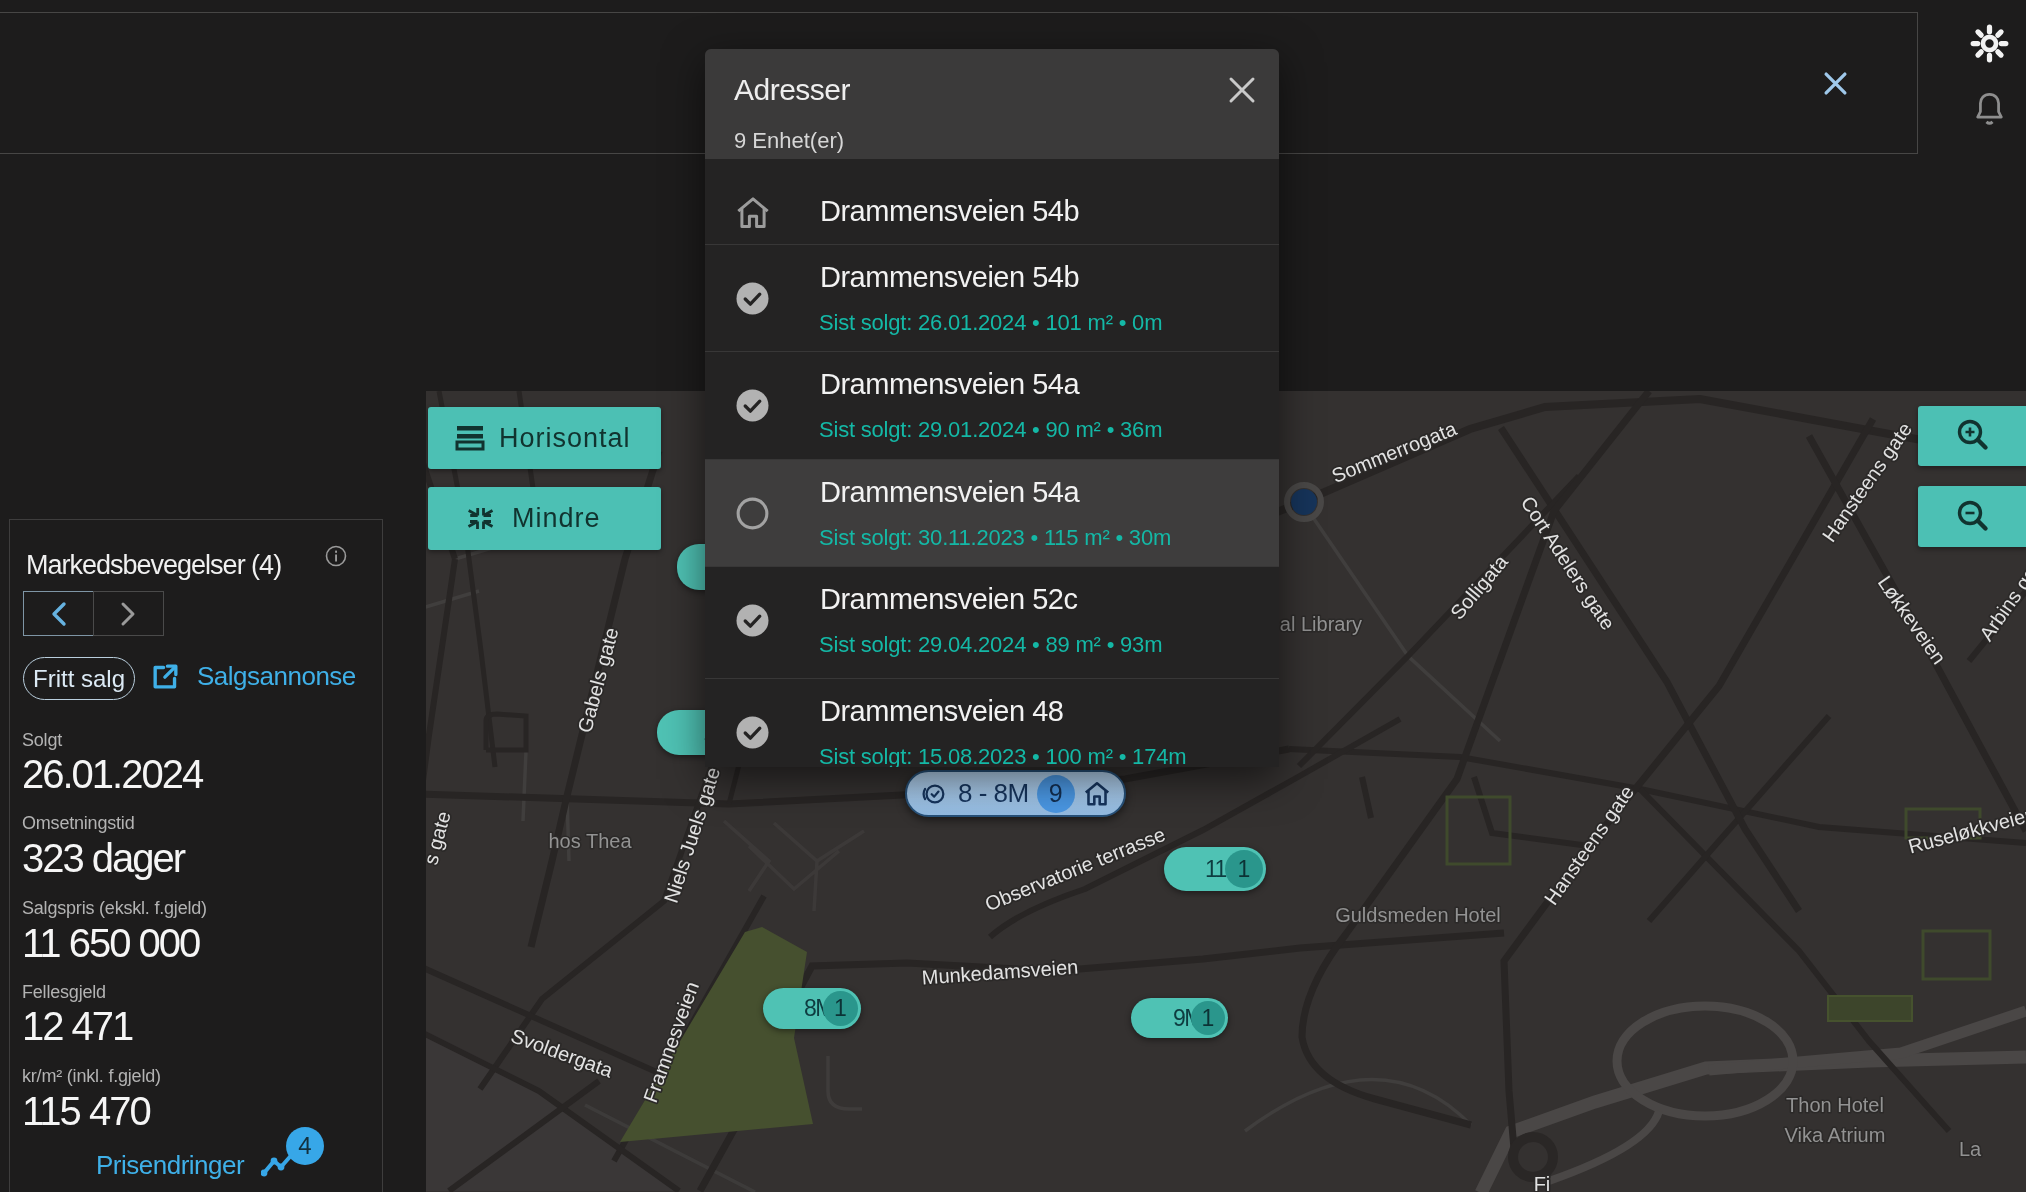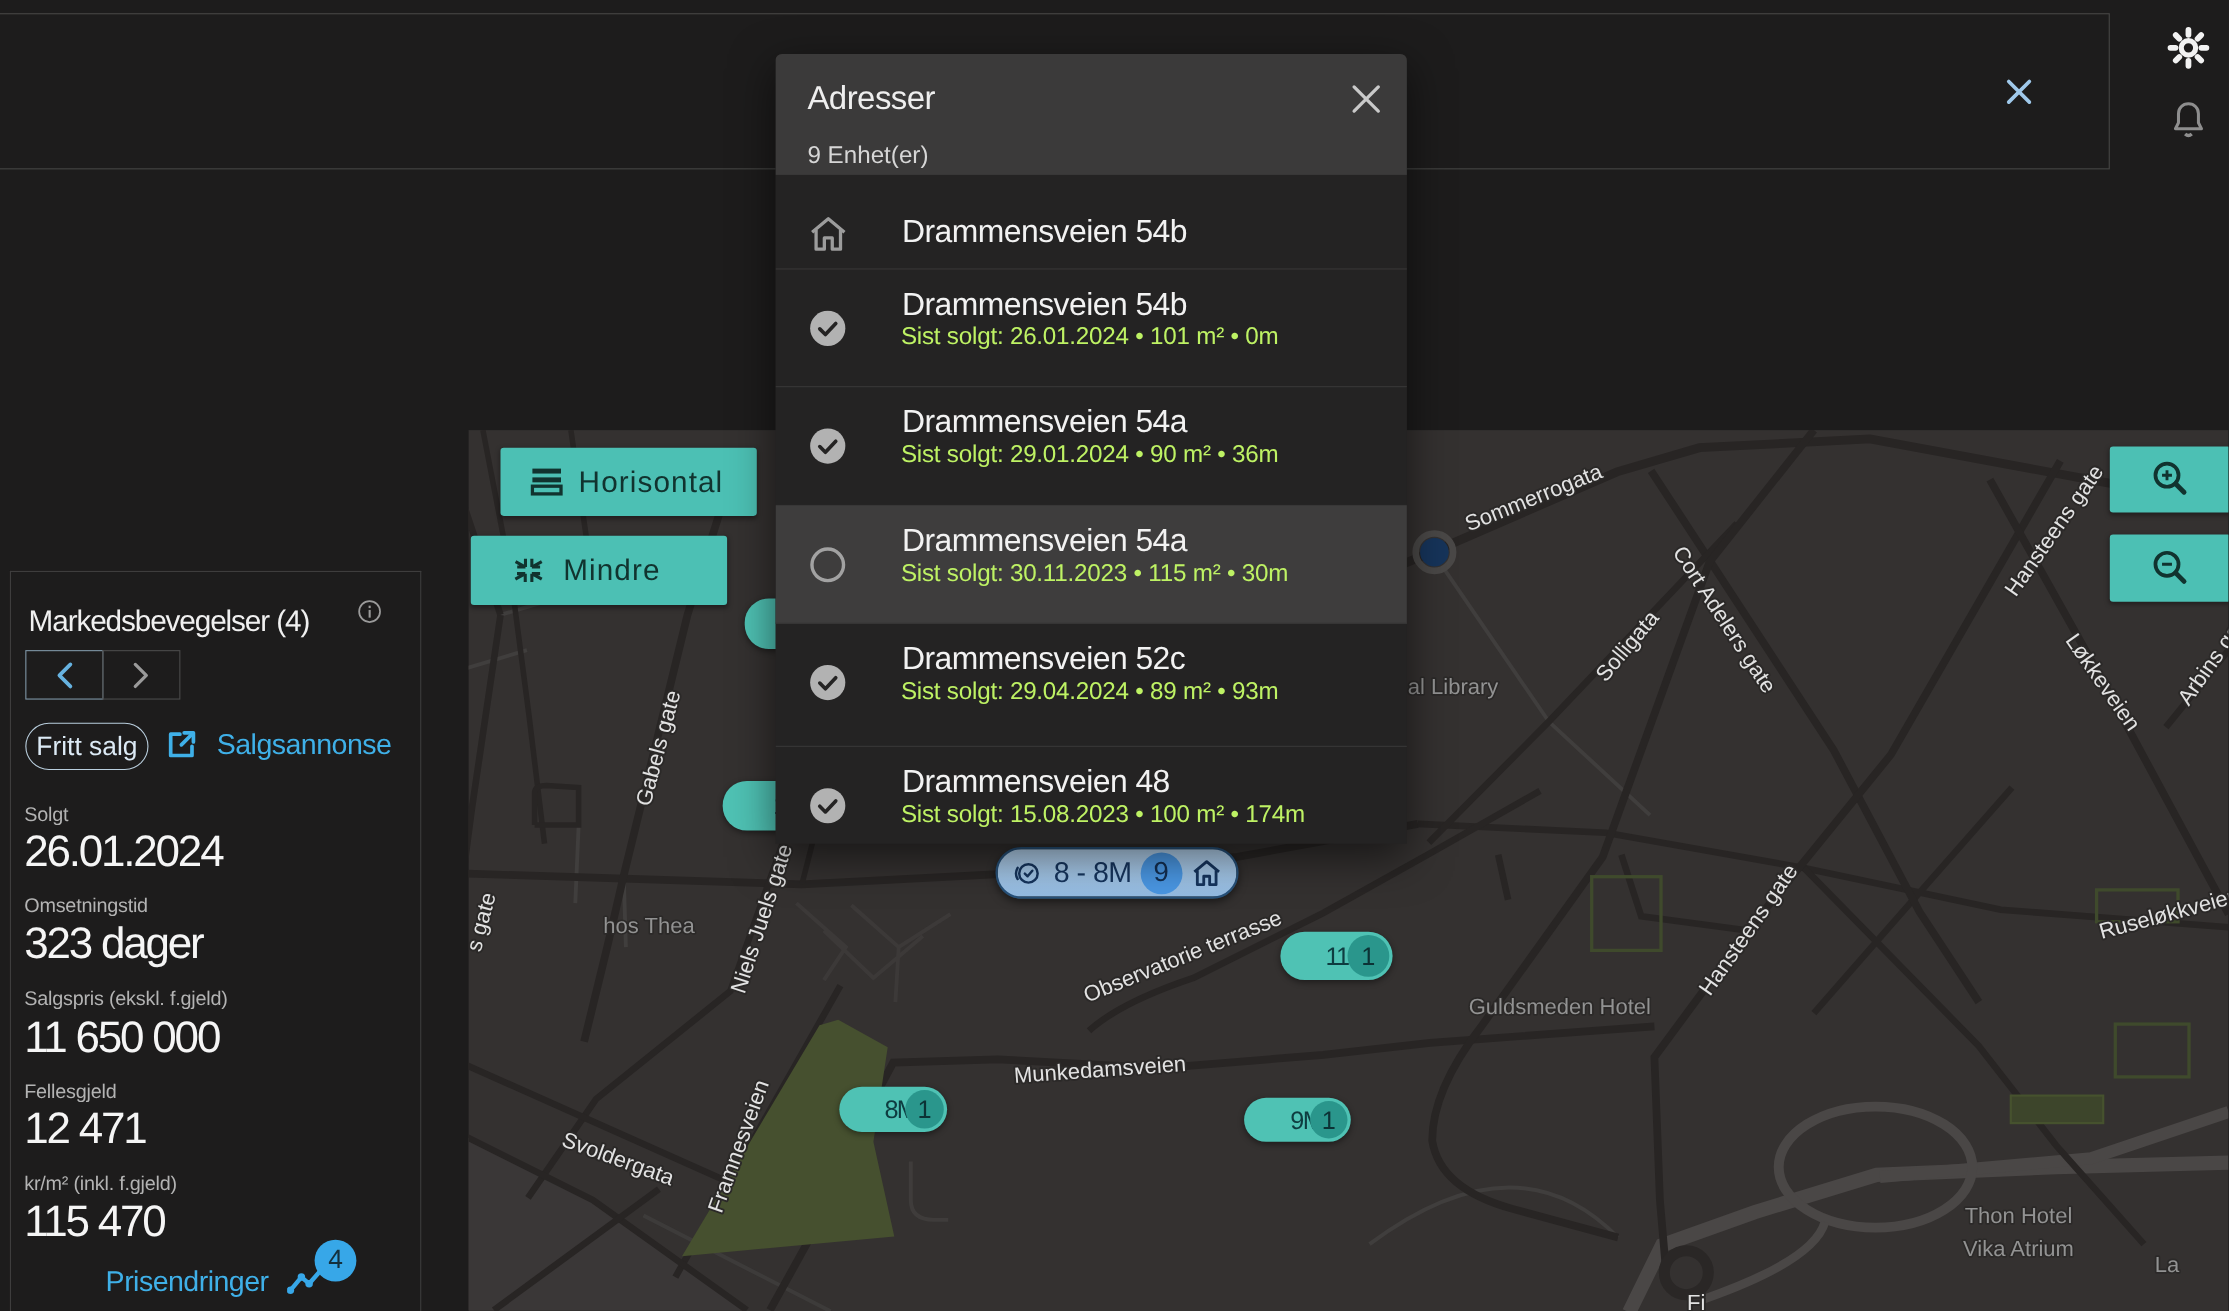--- a/index.html
+++ b/index.html
@@ -32,21 +32,21 @@
 
   
   #map { left:426px; top:391px; width:1600px; height:801px; background:#343130;
     overflow:hidden; }
   .mapbtn { background:#4cc0b4; color:#11332f; display:flex; align-items:center;
     justify-content:flex-start; gap:14px; font-size:27px; letter-spacing:1px; border-radius:3px;
     box-shadow:0 2px 5px rgba(0,0,0,.4); }
   #btn-hor { padding-left:27px; }
   #btn-min { padding-left:37px; gap:16px; }
   #btn-zin, #btn-zout { justify-content:center; padding-left:0; }
-  #btn-hor { left:2px; top:16px; width:233px; height:62px;margin-left:27px; }
+  #btn-hor { left:2px; top:16px; width:233px; height:62px; }
   #btn-min { left:2px; top:96px; width:233px; height:63px; }
   #btn-zin { left:1492px; top:15px; width:110px; height:60px; }
   #btn-zout { left:1492px; top:95px; width:110px; height:61px; }
 
   .tealpill { background:#4fc2b4; border-radius:22px; color:#0e3c40;
     display:flex; align-items:center; box-shadow:0 2px 6px rgba(0,0,0,.45); }
   .tealpill .num { font-size:23px; letter-spacing:-1.5px;margin-left:23px; }
   .tealpill .cnt { border-radius:50%; background:#2a968c; color:#0c3235;
     display:flex; align-items:center; justify-content:center; font-size:23px; }
 
@@ -69,21 +69,21 @@
 
   
   #modal { left:705px; top:49px; width:574px; height:718px; background:#242323;
     border-radius:6px 6px 0 0; overflow:hidden; box-shadow:0 12px 40px rgba(0,0,0,.55); }
   #mhead { position:absolute; left:0; top:0; width:574px; height:110px; background:#3b3a3a; }
   #mhead .t1 { position:absolute; left:29px; top:24px; font-size:30px; color:#eeeeee; letter-spacing:-0.5px; }
   #mhead .t2 { position:absolute; left:29px; top:79px; font-size:22px; color:#d6d6d6; }
   .mrow { position:absolute; left:0; width:574px; border-bottom:1px solid #383737; }
   .mrow .tt { position:absolute; left:115px; top:16px; font-size:29px; color:#f2f2f2;
     letter-spacing:-0.5px; }
-  .mrow .st { position:absolute; left:114px; top:48px; font-size:22px; color:#bef264; letter-spacing:-0.2px;text-align:center; }
+  .mrow .st { position:absolute; left:114px; top:65px; font-size:22px; color:#14b8a6; letter-spacing:-0.2px;text-align:center; }
   .circ { position:absolute; left:31px; top:37px; width:33px; height:33px; }
 </style>
 </head>
 <body>
 <div class="abs" id="topbar"></div>
 <svg class="abs" id="topx" viewBox="0 0 24 24">
   <path d="M3 3 L21 21 M21 3 L3 21" stroke="#9fc8ea" stroke-width="3.2" stroke-linecap="round"></path>
 </svg>
 <svg class="abs" style="left:1967px;top:21px;width:45px;height:45px" viewBox="0 0 24 24">
   <g stroke="#f2f2f2" stroke-width="2.8" fill="none" stroke-linecap="round">

